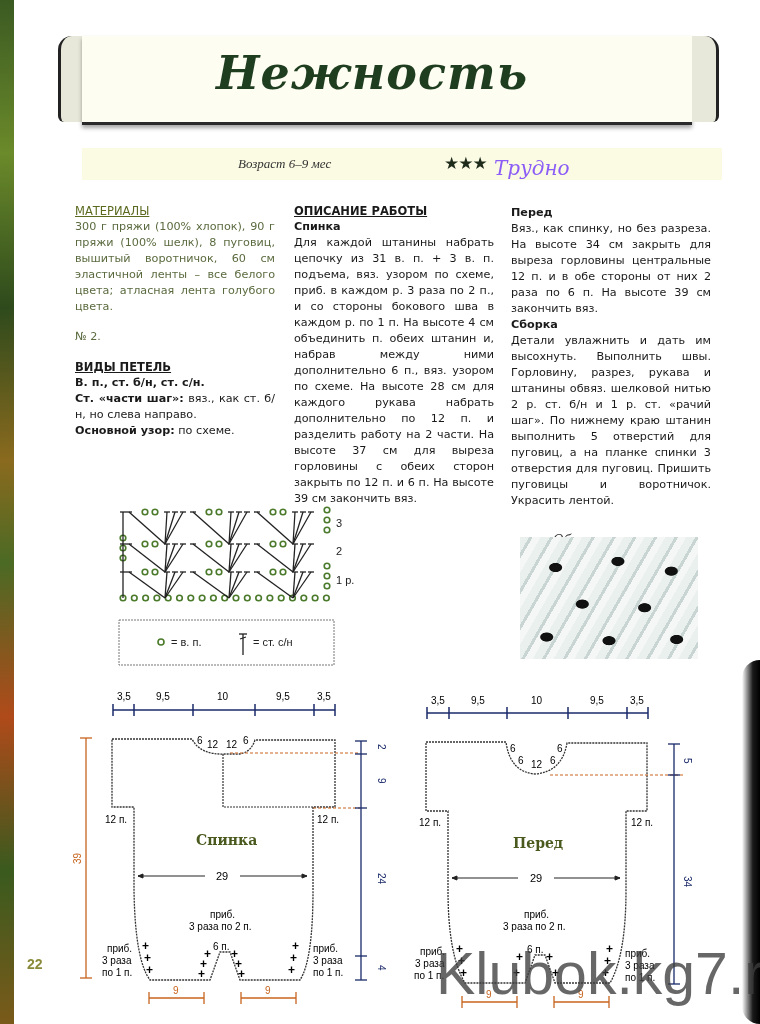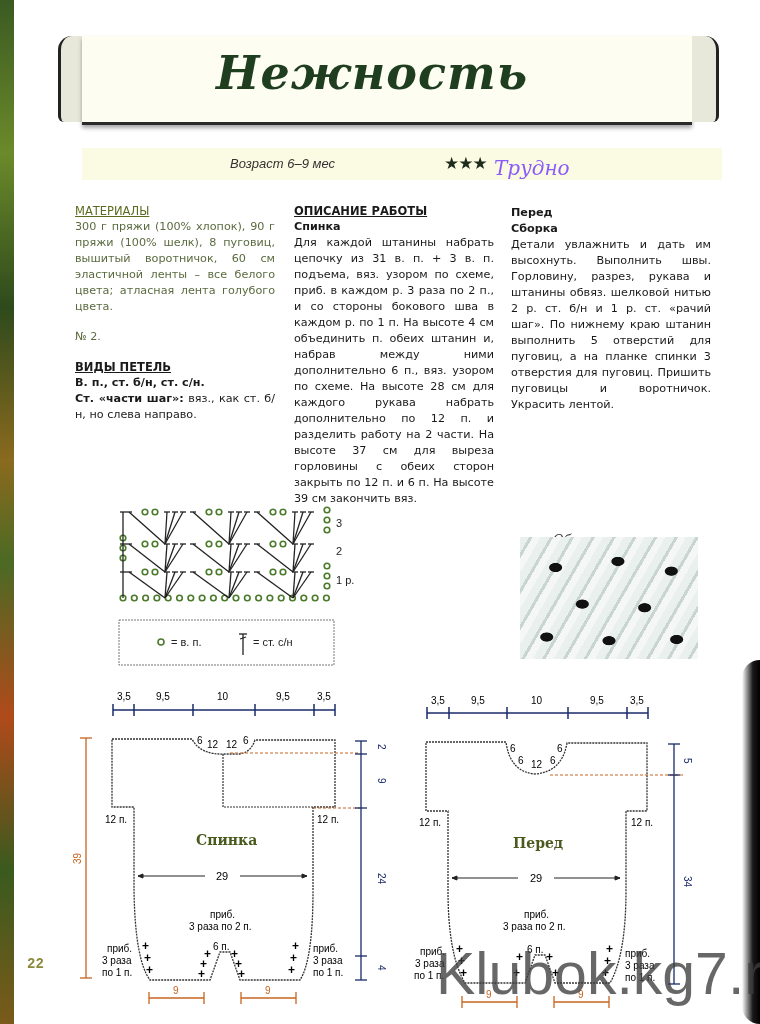--- a/index.html
+++ b/index.html
@@ -12,21 +12,21 @@
   .left-strip {
     position: absolute; left: 0; top: 0; width: 14px; height: 1024px;
     background: linear-gradient(180deg, #3b5a22 0%, #6b8a2a 15%, #2e4a1c 30%, #8a6a1e 45%, #4b6a24 55%, #b04a1a 70%, #3a5a1e 85%, #7a5a1a 100%);
   }
   .right-strip {
     position: absolute; right: 0; top: 660px; width: 18px; height: 364px;
     background: linear-gradient(90deg, rgba(255,255,255,0) 0%, #1a1a1a 60%, #000 100%);
     border-radius: 20px 0 0 20px;
   }
   .page-num {
-    position: absolute; left: 27px; top: 956px; font-family: Liberation Mono, monospace;
+    position: absolute; left: 27px; top: 956px; font-family: Liberation Sans, sans-serif;
     font-size: 14px; font-weight: bold; color: #8a8a3a;
   }
   
   .banner {
     position: absolute; left: 82px; top: 36px; width: 610px; height: 86px;
     background: #fdfdf2;
     border-bottom: 3px solid #2a2a2a;
     box-shadow: 0 3px 4px rgba(0,0,0,0.35);
   }
   .banner-cap-l, .banner-cap-r {
@@ -38,22 +38,22 @@
     position: absolute; left: 0; top: 46px; width: 744px; text-align: center;
     font-family: "DejaVu Serif", serif; font-style: italic; font-weight: bold;
     font-size: 46px; color: #1f3d1f; letter-spacing: 1px;
   }
   
   .subbar {
     position: absolute; left: 82px; top: 148px; width: 640px; height: 32px;
     background: #fbfbe4;
   }
   .age {
-    position: absolute; left: 230px; top: 156px;
-    font-family: Liberation Sans, sans-serif; font-style: italic; font-size: 13px; color: #333;
+    position: absolute; left: 238px; top: 156px;
+    font-family: Liberation Serif, serif; font-style: italic; font-size: 13px; color: #333;
   }
   .stars {
     position: absolute; left: 444px; top: 153px; font-size: 17px; color: #1e2a1a; letter-spacing: -1px;
   }
   .difficulty {
     position: absolute; left: 494px; top: 156px;
     font-family: "DejaVu Serif", serif; font-style: italic; font-size: 20px; color: #8b5cf6;
   }
   
   .col { position: absolute; font-size: 11.2px; line-height: 16px; }
@@ -110,30 +110,32 @@
 
 <div class="col col1">
   <p class="green-head">МАТЕРИАЛЫ</p>
   <p class="green-text">300 г пряжи (100% хлопок), 90 г пряжи (100% шелк), 8 пуговиц, вышитый воротничок, 60 см эластичной ленты – все белого цвета; атласная лента голубого цвета.</p>
   <div class="gap"></div>
   <p class="green-text">№ 2.</p>
   <div class="gap"></div>
   <p class="black-head">ВИДЫ ПЕТЕЛЬ</p>
   <p class="bold">В. п., ст. б/н, ст. с/н.</p>
   <p><span class="bold">Ст. «части шаг»:</span><span> вяз., как ст. б/н, но слева направо.</span></p>
+  <p><span class="bold">Основной узор:</span><span> по схеме.</span></p>
 </div>
 
 <div class="col col2">
   <p class="black-head">ОПИСАНИЕ РАБОТЫ</p>
   <p class="bold">Спинка</p>
   <p>Для каждой штанины набрать цепочку из 31 в. п. + 3 в. п. подъема, вяз. узором по схеме, приб. в каждом р. 3 раза по 2 п., и со стороны бокового шва в каждом р. по 1 п. На высоте 4 см объединить п. обеих штанин и, набрав между ними дополнительно 6 п., вяз. узором по схеме. На высоте 28 см для каждого рукава набрать дополнительно по 12 п. и разделить работу на 2 части. На высоте 37 см для выреза горловины с обеих сторон закрыть по 12 п. и 6 п. На высоте 39 см закончить вяз.</p>
 </div>
 
 <div class="col col3">
   <p class="bold">Перед</p>
+  <p>Вяз., как спинку, но без разреза. На высоте 34 см закрыть для выреза горловины центральные 12 п. и в обе стороны от них 2 раза по 6 п. На высоте 39 см закончить вяз.</p>
   <p class="bold">Сборка</p>
   <p>Детали увлажнить и дать им высохнуть. Выполнить швы. Горловину, разрез, рукава и штанины обвяз. шелковой нитью 2 р. ст. б/н и 1 р. ст. «рачий шаг». По нижнему краю штанин выполнить 5 отверстий для пуговиц, а на планке спинки 3 отверстия для пуговиц. Пришить пуговицы и воротничок. Украсить лентой.</p>
 </div>
 
 <svg style="position:absolute;left:105px;top:500px;" width="260" height="170">
   <g id="chart-marks">
       <circle cx="18" cy="98" r="2.8" fill="none" stroke="#4a7a2a" stroke-width="1.6"></circle>
       <circle cx="29.3" cy="98" r="2.8" fill="none" stroke="#4a7a2a" stroke-width="1.6"></circle>
       <circle cx="40.6" cy="98" r="2.8" fill="none" stroke="#4a7a2a" stroke-width="1.6"></circle>
       <circle cx="51.900000000000006" cy="98" r="2.8" fill="none" stroke="#4a7a2a" stroke-width="1.6"></circle>

